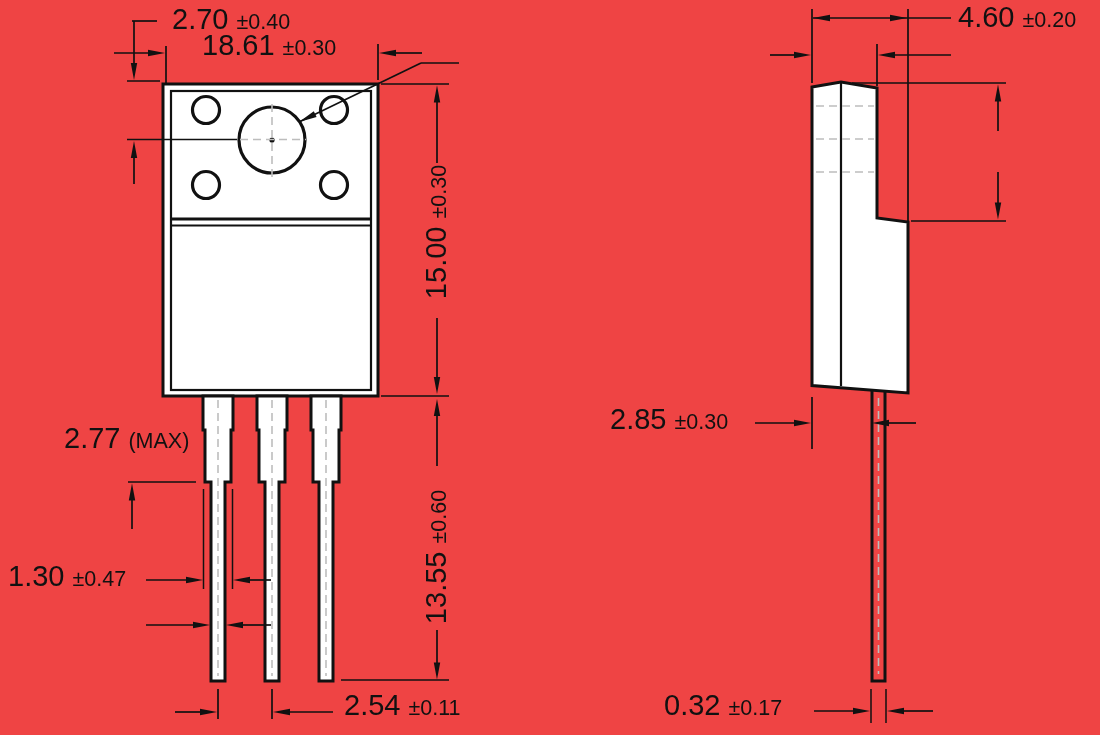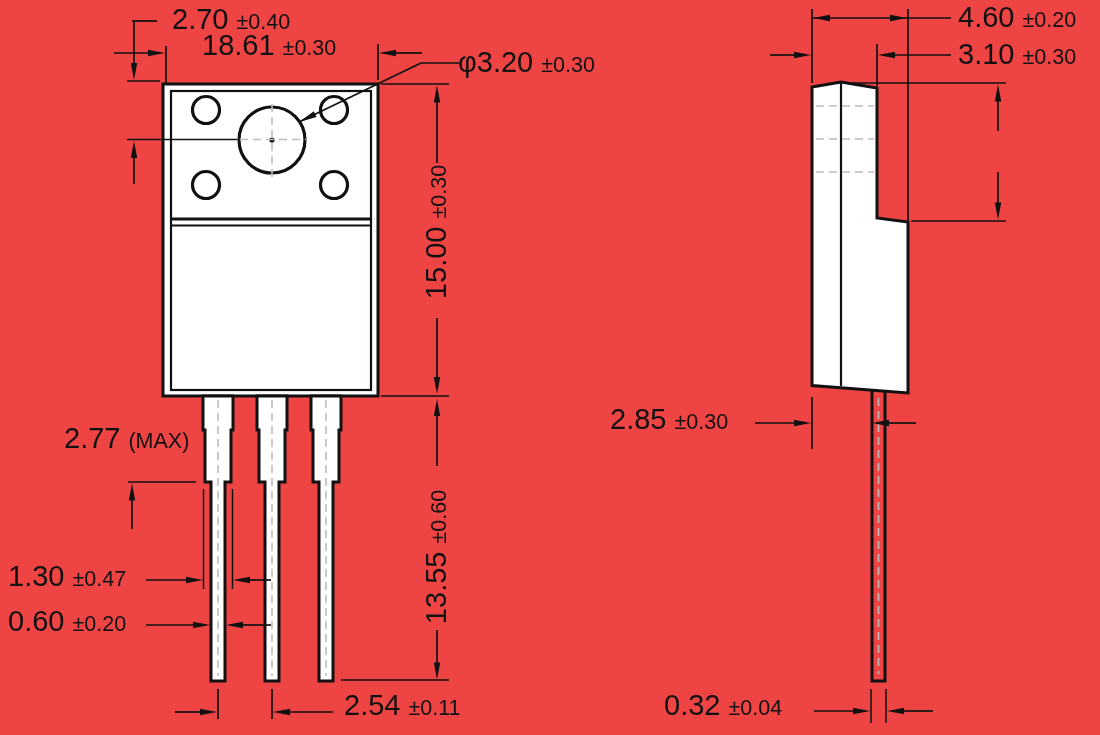--- a/index.html
+++ b/index.html
@@ -152,26 +152,23 @@
       <line x1="886" y1="689" x2="886" y2="723" stroke-width="1.5"></line>
       <line x1="814" y1="711" x2="853" y2="711"></line>
       <polygon points="870,711 853,707.8 853,714.2" fill="#111" stroke="none"></polygon>
       <polygon points="887,711 904,707.8 904,714.2" fill="#111" stroke="none"></polygon>
       <line x1="903" y1="711" x2="933" y2="711"></line>
     </g>
   </svg>
 
   <div class="dim" style="left:172px;top:4px"><span class="v">2.70</span><span class="t">±0.40</span></div>
   <div class="dim" style="left:202px;top:30px"><span class="v">18.61</span><span class="t">±0.30</span></div>
-  <div class="dim" style="left:458px;top:47px"><span class="v">φ3.20</span><span class="t">±0.30</span></div>
   <div class="dim rot" style="left:338px;top:215px"><span class="v">15.00</span><span class="t">±0.30</span></div>
   <div class="dim" style="left:64px;top:423px"><span class="v">2.77</span><span class="t">(MAX)</span></div>
   <div class="dim" style="left:8px;top:561px"><span class="v">1.30</span><span class="t">±0.47</span></div>
-  <div class="dim" style="left:8px;top:606px"><span class="v">0.60</span><span class="t">±0.20</span></div>
   <div class="dim rot" style="left:338px;top:540px"><span class="v">13.55</span><span class="t">±0.60</span></div>
   <div class="dim" style="left:344px;top:690px"><span class="v">2.54</span><span class="t">±0.11</span></div>
 
   <div class="dim" style="left:958px;top:2px"><span class="v">4.60</span><span class="t">±0.20</span></div>
-  <div class="dim" style="left:958px;top:39px"><span class="v">3.10</span><span class="t">±0.30</span></div>
   <div class="dim" style="left:610px;top:404px"><span class="v">2.85</span><span class="t">±0.30</span></div>
-  <div class="dim" style="left:664px;top:690px"><span class="v">0.32</span><span class="t">±0.04</span></div>
+  <div class="dim" style="left:664px;top:690px"><span class="v">0.32</span><span class="t">±0.17</span></div>
 
 </div>
 
 </body></html>

